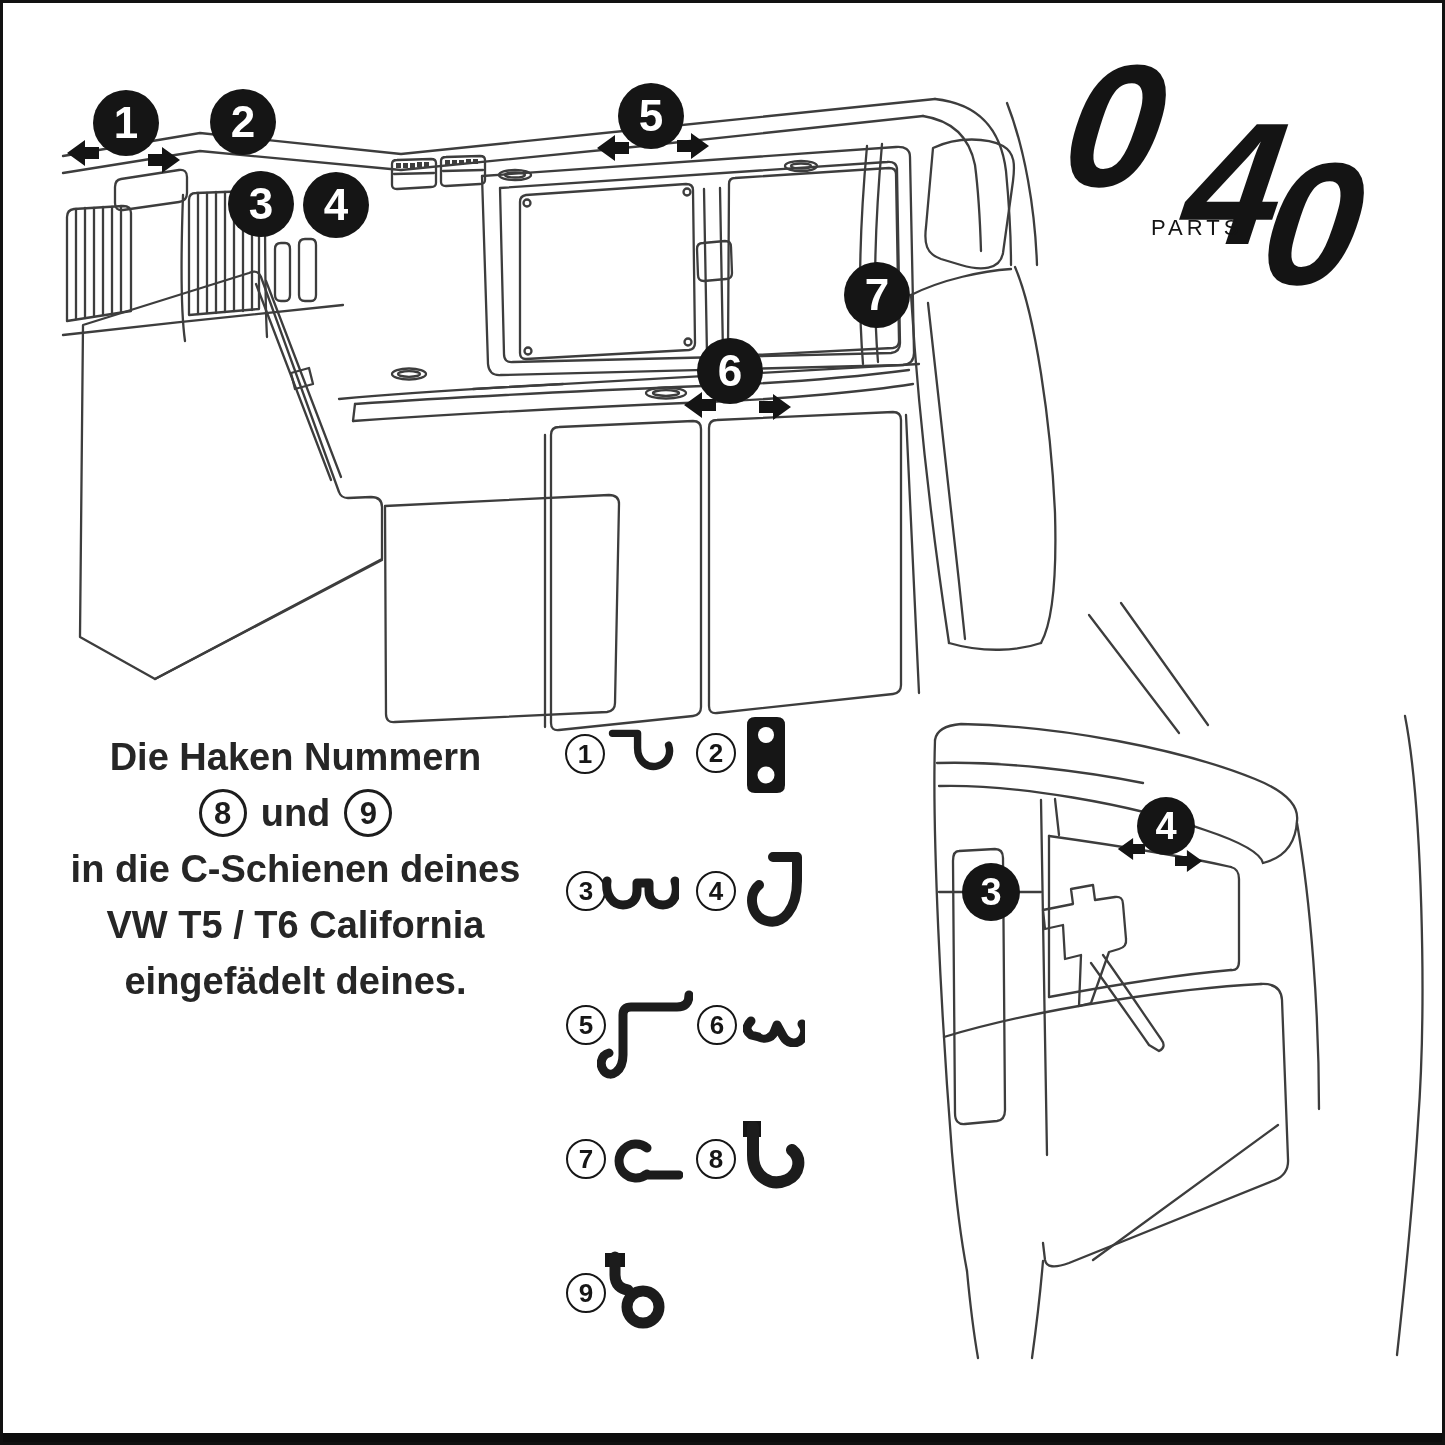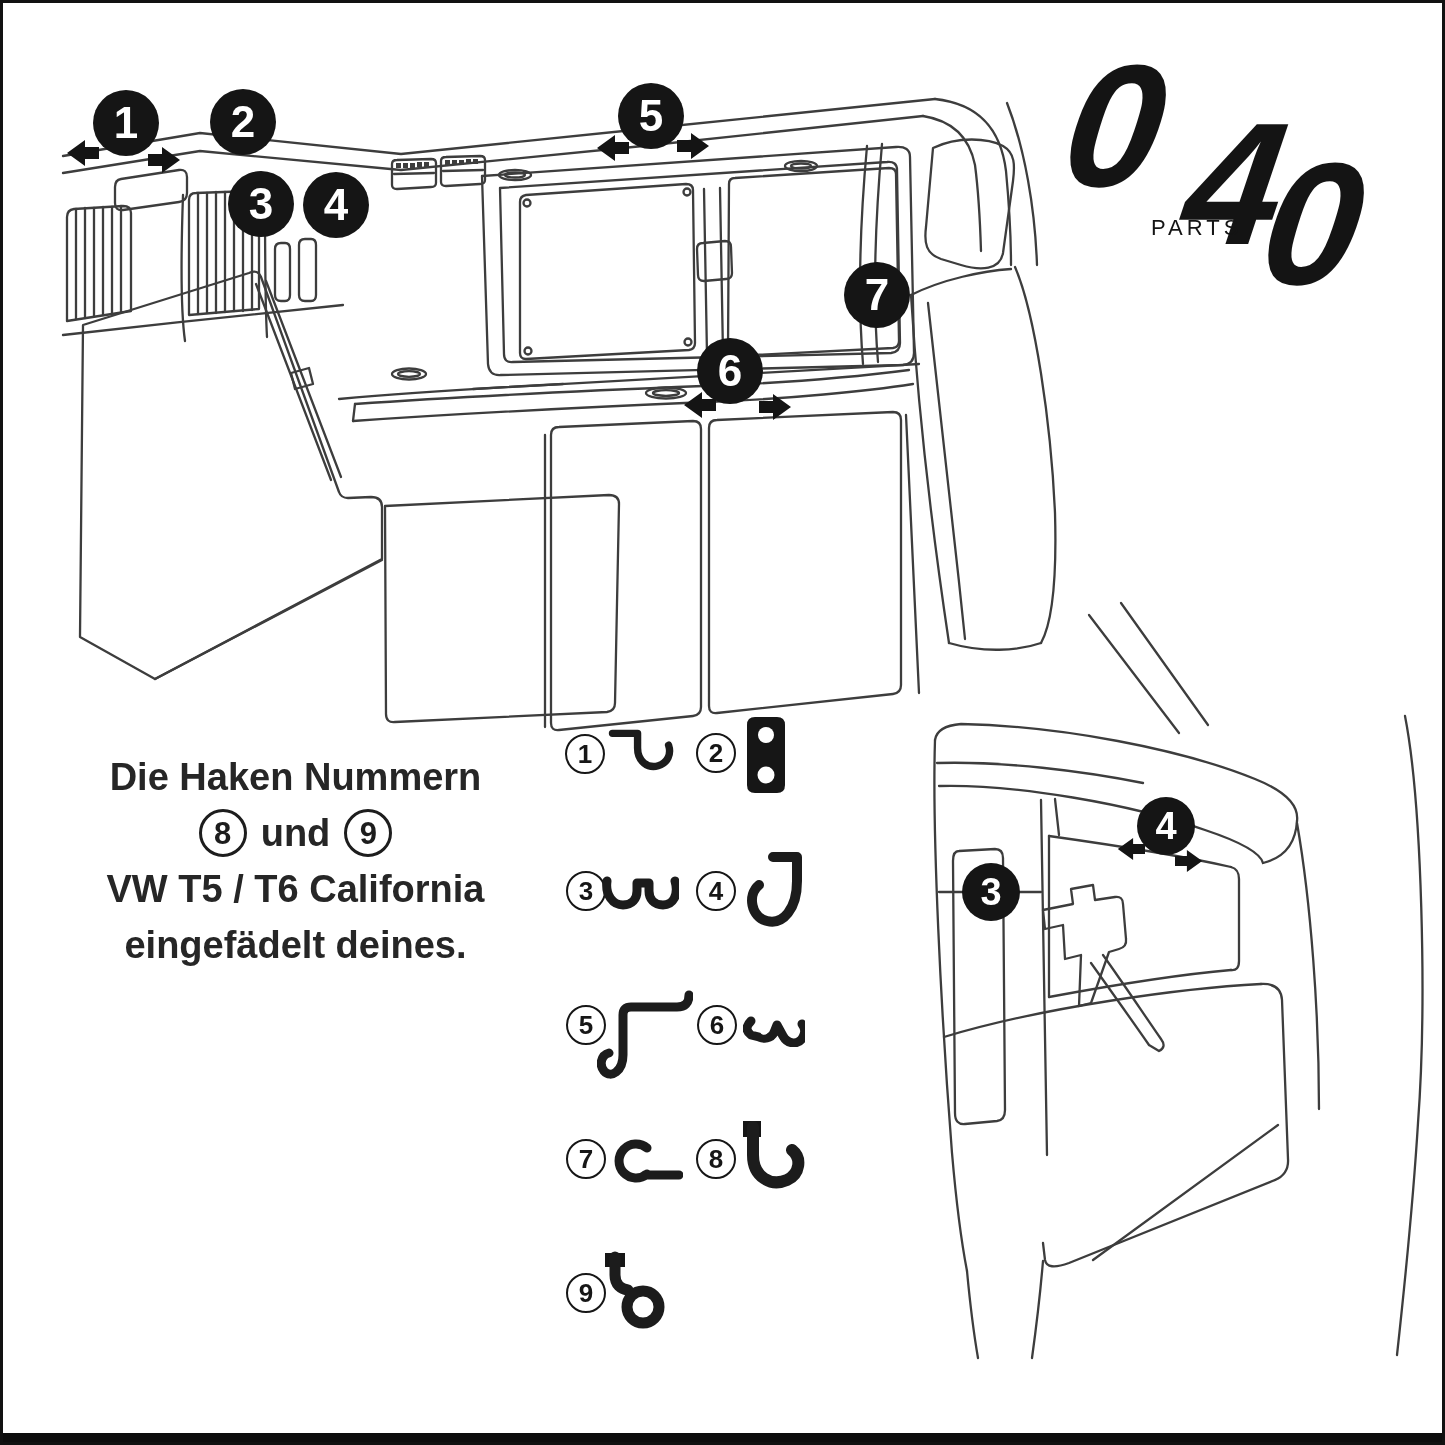--- a/index.html
+++ b/index.html
@@ -21,21 +21,21 @@
   .lnum{
     position:absolute;width:40px;height:40px;border-radius:50%;border:2.5px solid #161616;
     background:#fff;color:#161616;display:flex;align-items:center;justify-content:center;
     font-weight:bold;font-size:26px;transform:translate(-50%,-50%);line-height:1;
     box-sizing:border-box;
   }
   .legend-icon{position:absolute;}
   
   #note{
     position:absolute;left:40px;top:726px;width:505px;text-align:center;
-    color:#262626;font-size:38px;font-weight:600;line-height:56px;margin-top:20px;
+    color:#262626;font-size:38px;font-weight:600;line-height:56px;
   }
   #note .row2{display:flex;align-items:center;justify-content:center;gap:14px;}
   .tnum{
     display:inline-flex;width:48px;height:48px;border-radius:50%;border:3px solid #1d1d1d;
     align-items:center;justify-content:center;font-size:31px;font-weight:bold;color:#1d1d1d;
     box-sizing:border-box;line-height:1;flex:0 0 auto;
   }
   
   #logo{position:absolute;left:1056px;top:38px;width:370px;height:310px;color:#141414;}
   #logo .digit{position:absolute;font-weight:bold;font-style:italic;font-size:174px;line-height:1;transform:skewX(-8deg);}
@@ -217,20 +217,21 @@
     <span class="parts">PARTS</span>
   </div>
 
   <div id="note">
     <div>Die Haken Nummern</div>
     <div class="row2">
       <span class="tnum">8</span>
       <span>und</span>
       <span class="tnum">9</span>
     </div>
+    <div>in die C-Schienen deines</div>
     <div>VW T5 / T6 California</div>
     <div>eingefädelt deines.</div>
   </div>
 
   <div class="lnum" style="left:582px;top:751px">1</div>
   <div class="lnum" style="left:713px;top:750px">2</div>
   <div class="lnum" style="left:583px;top:888px">3</div>
   <div class="lnum" style="left:713px;top:888px">4</div>
   <div class="lnum" style="left:583px;top:1022px">5</div>
   <div class="lnum" style="left:714px;top:1022px">6</div>

